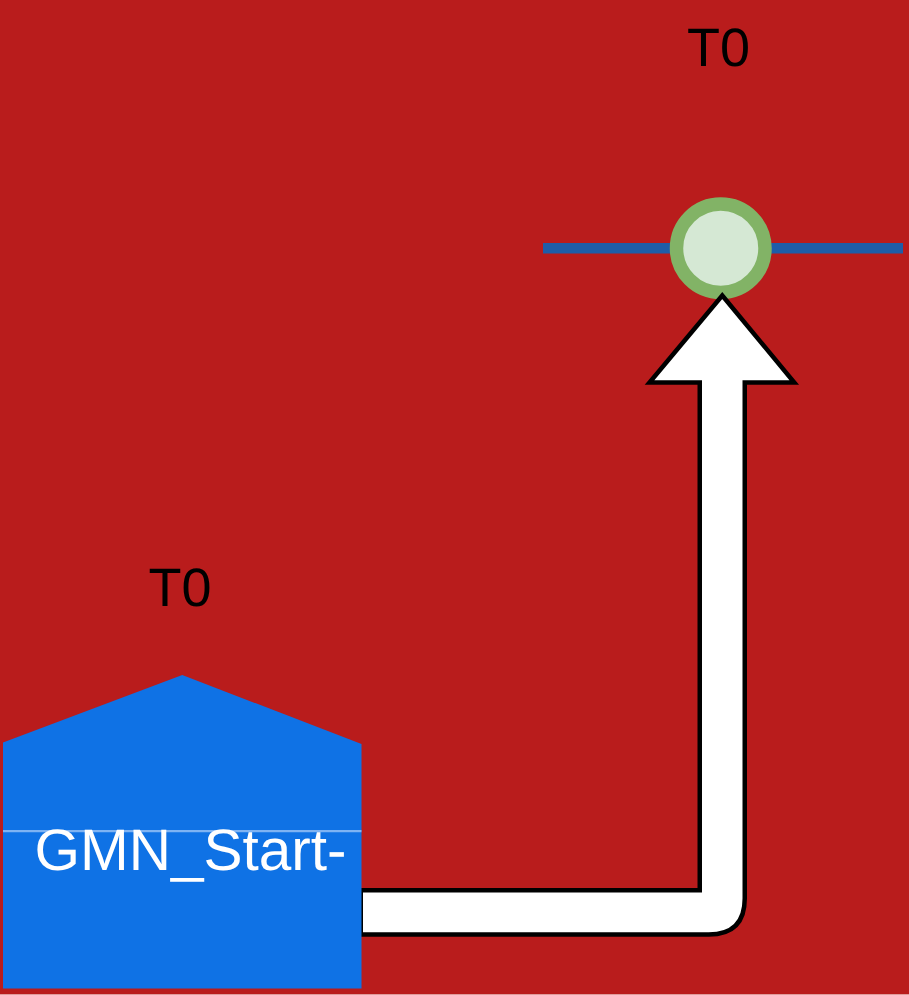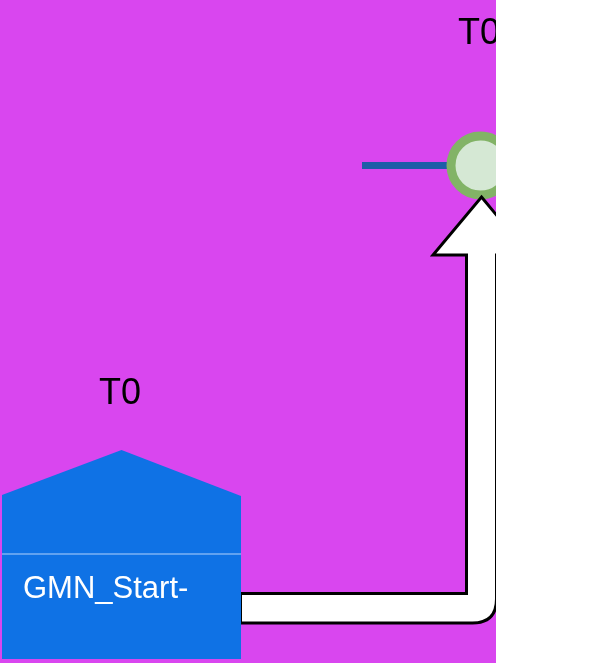--- a/index.html
+++ b/index.html
@@ -2,23 +2,23 @@
 <html><head>
 <meta charset="utf-8">
 <style>
   html, body {
     margin: 0;
     padding: 0;
     background: #ffffff;
   }
   .stage {
     position: relative;
-    width: 496px;
+    width: 606px;
     height: 663px;
-    background: #d946ef;
+    background: #b91c1c;
     overflow: hidden;
     font-family: "Liberation Sans", sans-serif;
   }
   .stage svg {
     position: absolute;
     left: 0;
     top: 0;
     display: block;
   }
   .t0-label {
@@ -26,22 +26,22 @@
     font-size: 36px;
     line-height: 1;
     color: #000000;
     white-space: nowrap;
   }
   .t0-label.top    { left: 458px; top: 14px; }
   .t0-label.bottom { left: 99px;  top: 374px; }
   .block-label {
     position: absolute;
     left: 23px;
-    top: 564px;
-    font-size: 31px;
+    top: 544px;
+    font-size: 39px;
     line-height: 48px;
     color: #ffffff;
     white-space: nowrap;
   }
 </style>
 </head>
 <body>
 
 <div class="stage">
 

